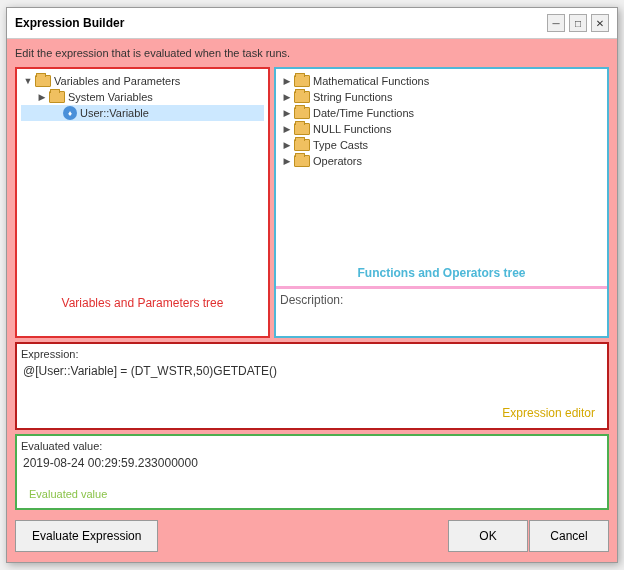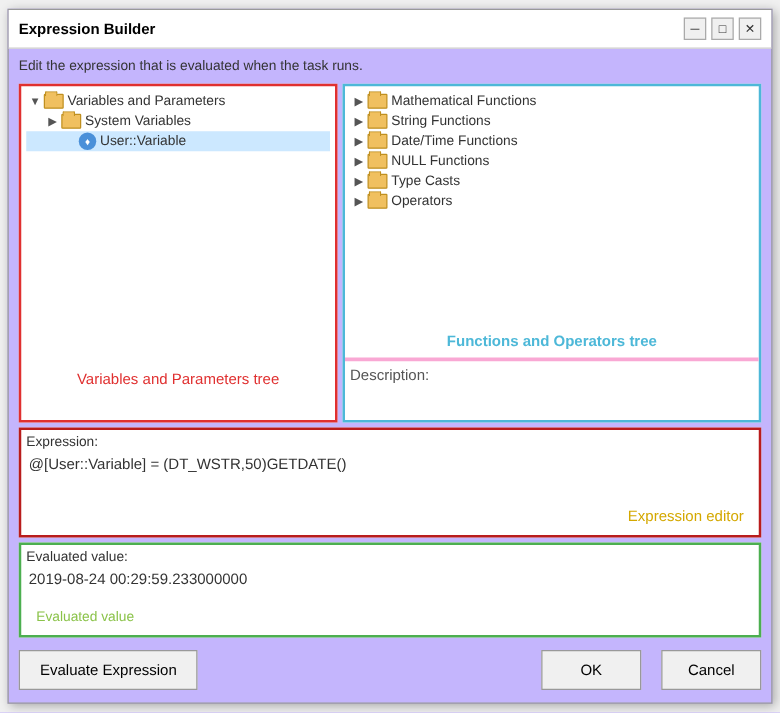--- a/index.html
+++ b/index.html
@@ -9,21 +9,21 @@
       display: flex;
       justify-content: center;
       align-items: center;
       width: 624px;
       height: 570px;
     }
 
     .dialog {
       width: 612px;
       height: 556px;
-      background: #c4b5fd;
+      background: #fca5a5;
       border: 1px solid #999;
       box-shadow: 2px 2px 8px rgba(0,0,0,0.3);
       display: flex;
       flex-direction: column;
     }
 
     .title-bar {
       background: #fff;
       display: flex;
       align-items: center;
@@ -201,21 +201,21 @@
       padding: 8px 16px;
       border: 1px solid #999;
       background: #f0f0f0;
       cursor: pointer;
       font-size: 12px;
       min-width: 80px;
     }
 
     .btn-right {
       display: flex;
-      gap: 16px;
+      gap: 1px;
     }
 
     .tree-item {
       display: flex;
       align-items: center;
       padding: 1px 0;
       cursor: pointer;
     }
 
     .tree-expander {

